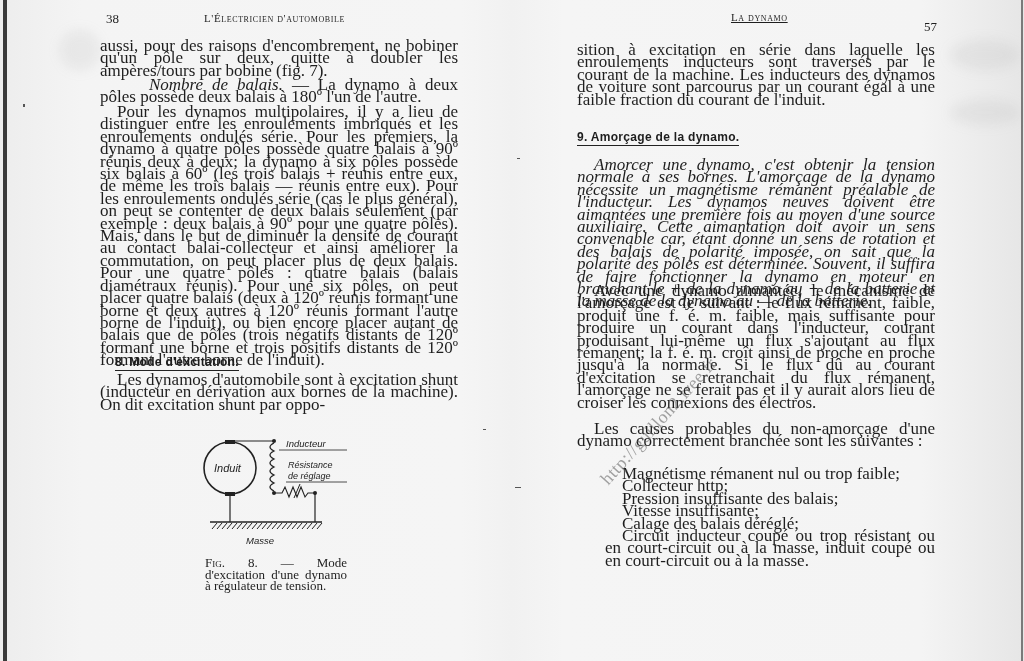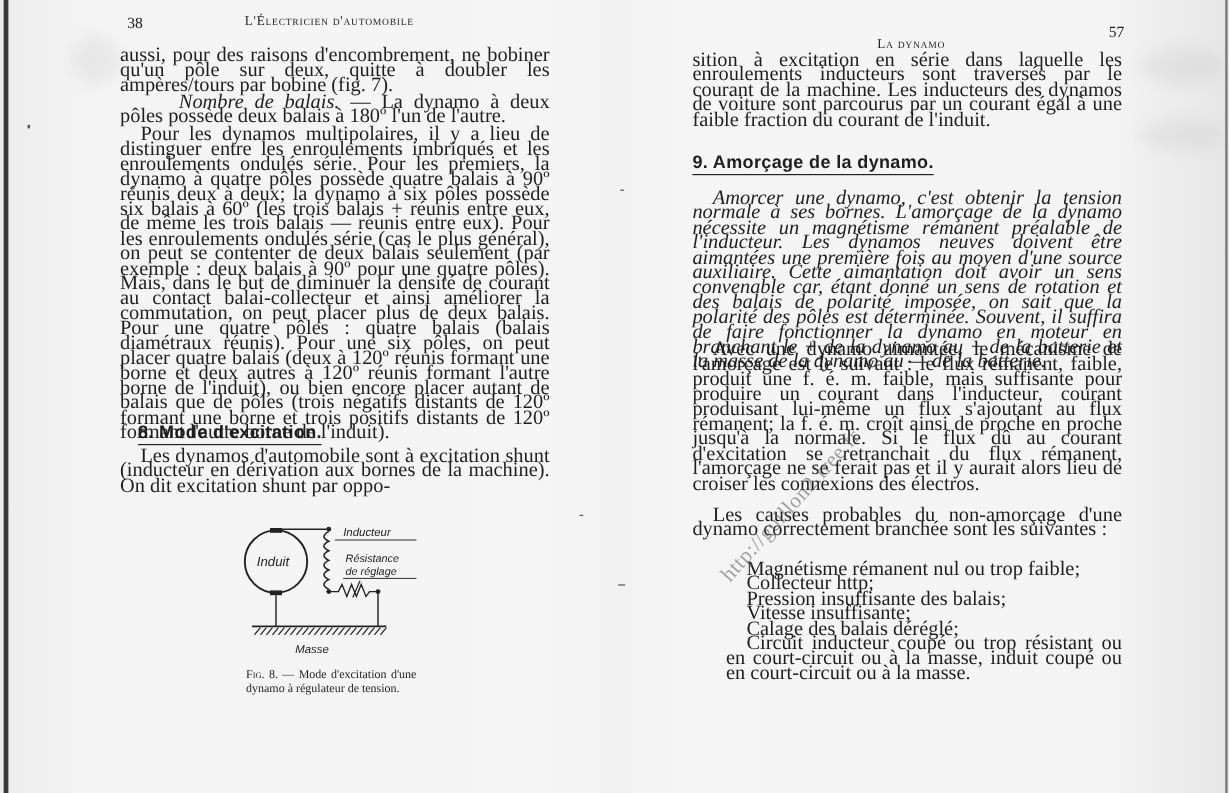--- a/index.html
+++ b/index.html
@@ -21,28 +21,28 @@
     .running-head { position: absolute; top: 12px; font-size: 11px; letter-spacing: 0.5px; }
     .folio { position: absolute; top: 11px; font-size: 13px; }
     .head-title { font-variant: small-caps; font-size: 11px; letter-spacing: 0.6px; }
 
     p { margin: 0; font-size: 17px; line-height: 12.4px; text-align: justify; }
     p.indent { text-indent: 17px; }
     .it { font-style: italic; margin-left: 32px; }
 
     .section-head {
       font-family: "Liberation Sans", "DejaVu Sans", sans-serif;
-      font-weight: bold; font-size: 15px; letter-spacing: 0.3px;
+      font-weight: bold; font-size: 12px; letter-spacing: 0.3px;
       display: inline-block; border-bottom: 1.5px solid #222; padding-bottom: 1px;
     }
 
     .block { position: absolute; left: 0; width: 358px; }
 
     .figure { position: absolute; left: 102px; top: 434px; width: 160px; }
-    .fig-caption { position: absolute; left: 105px; top: 557px; width: 142px; font-size: 10px; line-height: 11.6px; text-align: justify; }
+    .fig-caption { position: absolute; left: 105px; top: 557px; width: 142px; font-size: 13px; line-height: 11.6px; text-align: justify; }
     .fig-caption .sc { font-variant: small-caps; }
     .fig-label { font-family: "Liberation Sans", "DejaVu Sans", sans-serif; font-style: italic; fill: #222; }
 
     .list p { text-align: left; margin-left: 28px; }
     .watermark {
       position: absolute; left: 612px; top: 468px;
       font-family: "Liberation Serif", serif; font-size: 18px; color: rgba(90,90,90,0.55);
       transform: rotate(-48deg); transform-origin: left bottom; white-space: nowrap; letter-spacing: 0.5px;
     }
     .speck { position: absolute; background: #555; }
@@ -135,21 +135,21 @@
     <line x1="84" y1="48" x2="145" y2="48" stroke="#222" stroke-width="0.8"></line>
     <text class="fig-label" x="44" y="110" font-size="9.5">Masse</text>
   </svg>
 
   <div class="fig-caption">
     <span class="sc">Fig. 8.</span><span> — Mode d'excitation d'une dynamo à régulateur de tension.</span>
   </div>
 </div>
 
 <div class="page page-right">
-  <span class="running-head head-title" style="left:154px;top:31px;">La dynamo</span>
+  <span class="running-head head-title" style="left:154px;top:11px;text-decoration:underline;">La dynamo</span>
   <span class="folio" style="left:347px;top:19px;">57</span>
 
   <div class="block" style="top:44px;">
     <p>sition à excitation en série dans laquelle les enroulements inducteurs sont traversés par le courant de la machine. Les inducteurs des dynamos de voiture sont parcourus par un courant égal à une faible fraction du courant de l'induit.</p>
   </div>
 
   <div class="block" style="top:127px;">
     <span class="section-head">9. Amorçage de la dynamo.</span>
   </div>
 

